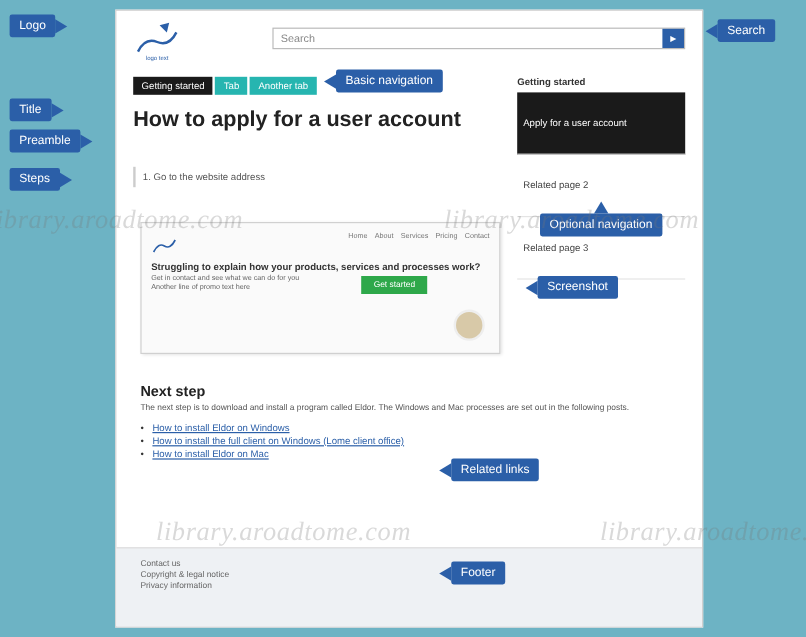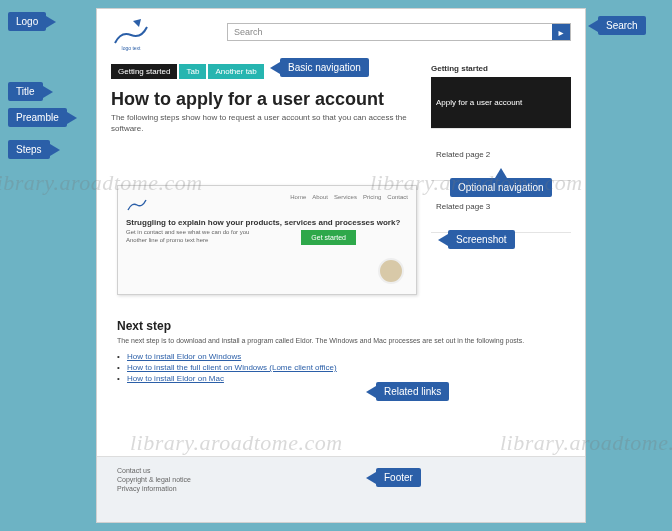--- a/index.html
+++ b/index.html
@@ -122,23 +122,23 @@
     <span class="search-btn">▸</span>
   </div>
 
   <div class="nav">
     <span class="nav-tab active">Getting started</span>
     <span class="nav-tab t1">Tab</span>
     <span class="nav-tab t2">Another tab</span>
   </div>
 
   <h1 class="title">How to apply for a user account</h1>
-  <p class="pre">The following steps show how to request a user account so that you can access the software.</p>
 
   <div class="steps">
+    <div class="step">1. Go to the website address</div>
   </div>
 
   <div class="sidebar">
     <div class="side-head">Getting started</div>
     <div class="side-item cur">Apply for a user account</div>
     <div class="side-item">Related page 2</div>
     <div class="side-item">Related page 3</div>
   </div>
 
   <div class="shot">

